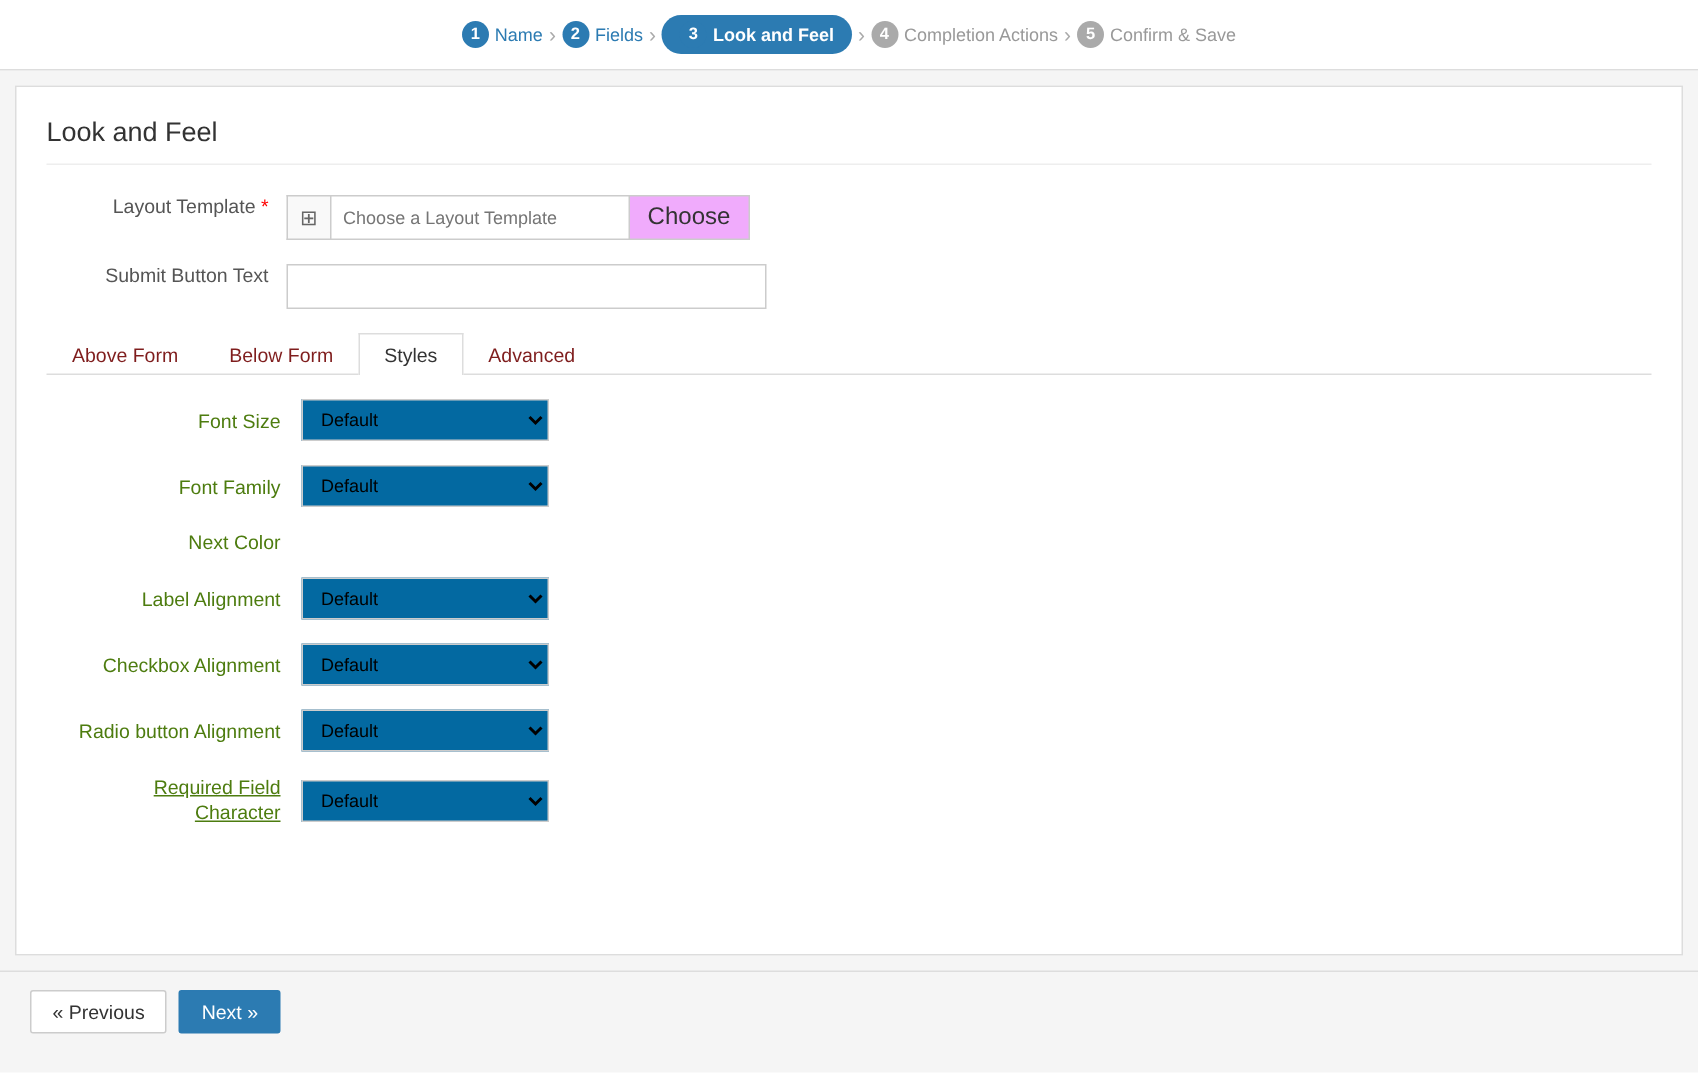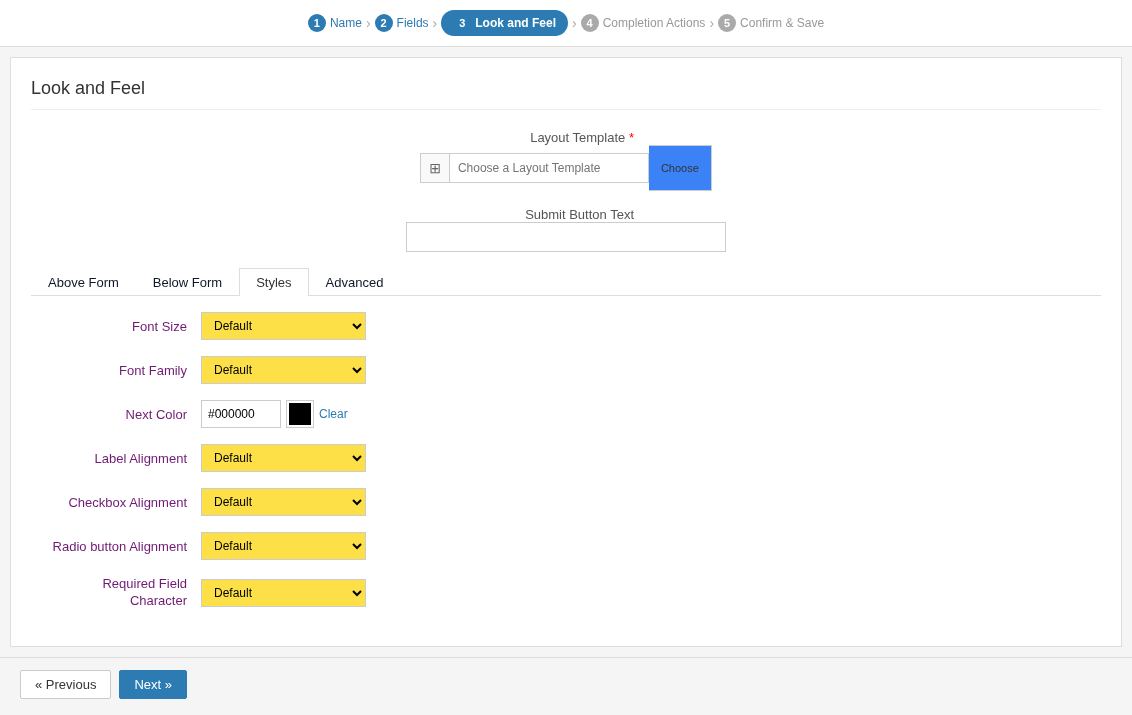--- a/index.html
+++ b/index.html
@@ -69,23 +69,22 @@
       font-weight: normal;
       color: #333;
       margin-bottom: 20px;
       padding-bottom: 10px;
       border-bottom: 1px solid #eee;
     }
 
     
     .form-row {
       display: flex;
-      align-items: center;
+      align-items: flex-start;
       margin-bottom: 16px;
-      flex-direction: column;
     }
     .form-label {
       width: 160px;
       text-align: right;
       padding-right: 12px;
       font-size: 13px;
       color: #555;
     }
     .form-label .required {
       color: red;
@@ -110,25 +109,25 @@
       padding: 0 8px;
       height: 30px;
       width: 200px;
       font-size: 12px;
       color: #999;
       outline: none;
     }
     .choose-btn {
       border: 1px solid #ccc;
       border-left: none;
-      background: #3b82f6;
+      background: #f0abfc;
       padding: 4px 12px;
-      height: 46px;
-      cursor: pointer;
-      font-size: 11px;
+      height: 30px;
+      cursor: pointer;
+      font-size: 16px;
       color: #333;
     }
 
     .submit-text-input {
       border: 1px solid #ccc;
       padding: 4px 8px;
       height: 30px;
       width: 320px;
       font-size: 12px;
       outline: none;
@@ -138,21 +137,21 @@
     .tabs-bar {
       display: flex;
       border-bottom: 1px solid #ddd;
       margin-bottom: 16px;
       margin-top: 10px;
     }
     .tab-item {
       padding: 6px 16px;
       cursor: pointer;
       font-size: 13px;
-      color: #0f172a;
+      color: #7f1d1d;
       border: 1px solid transparent;
       border-bottom: none;
       margin-bottom: -1px;
       text-decoration: none;
     }
     .tab-item.active {
       border-color: #ddd;
       border-bottom-color: #fff;
       background: #fff;
       color: #333;
@@ -173,29 +172,29 @@
     .styles-row {
       display: flex;
       align-items: center;
       margin-bottom: 16px;
     }
     .styles-label {
       width: 160px;
       text-align: right;
       padding-right: 14px;
       font-size: 13px;
-      color: #701a75;
+      color: #4d7c0f;
     }
     .styles-select {
       border: 1px solid #ccc;
       padding: 4px 8px;
       height: 28px;
       width: 165px;
       font-size: 12px;
-      background: #fde047;
+      background: #0369a1;
       outline: none;
       cursor: pointer;
     }
 
     
     .font-color-group {
       display: flex;
       align-items: center;
       gap: 6px;
     }
@@ -328,25 +327,20 @@
       <select class="styles-select">
         <option>Default</option>
         <option>Arial</option>
         <option>Times New Roman</option>
         <option>Verdana</option>
       </select>
     </div>
 
     <div class="styles-row">
       <label class="styles-label">Next Color</label>
-      <div class="font-color-group">
-        <input type="text" class="color-text-input" value="#000000" style="">
-        <span class="color-swatch"></span>
-        <a href="#" class="clear-link">Clear</a>
-      </div>
     </div>
 
     <div class="styles-row">
       <label class="styles-label">Label Alignment</label>
       <select class="styles-select">
         <option>Default</option>
         <option>Left</option>
         <option>Right</option>
         <option>Center</option>
       </select>
@@ -364,21 +358,21 @@
     <div class="styles-row">
       <label class="styles-label">Radio button Alignment</label>
       <select class="styles-select">
         <option>Default</option>
         <option>Left</option>
         <option>Right</option>
       </select>
     </div>
 
     <div class="styles-row">
-      <label class="styles-label" style="line-height:1.3;">Required Field<br>Character</label>
+      <label class="styles-label" style="line-height:1.3;text-decoration:underline;">Required Field<br>Character</label>
       <select class="styles-select">
         <option>Default</option>
         <option>* Asterisk</option>
         <option>† Dagger</option>
       </select>
     </div>
 
   </div>
 </div>
 

